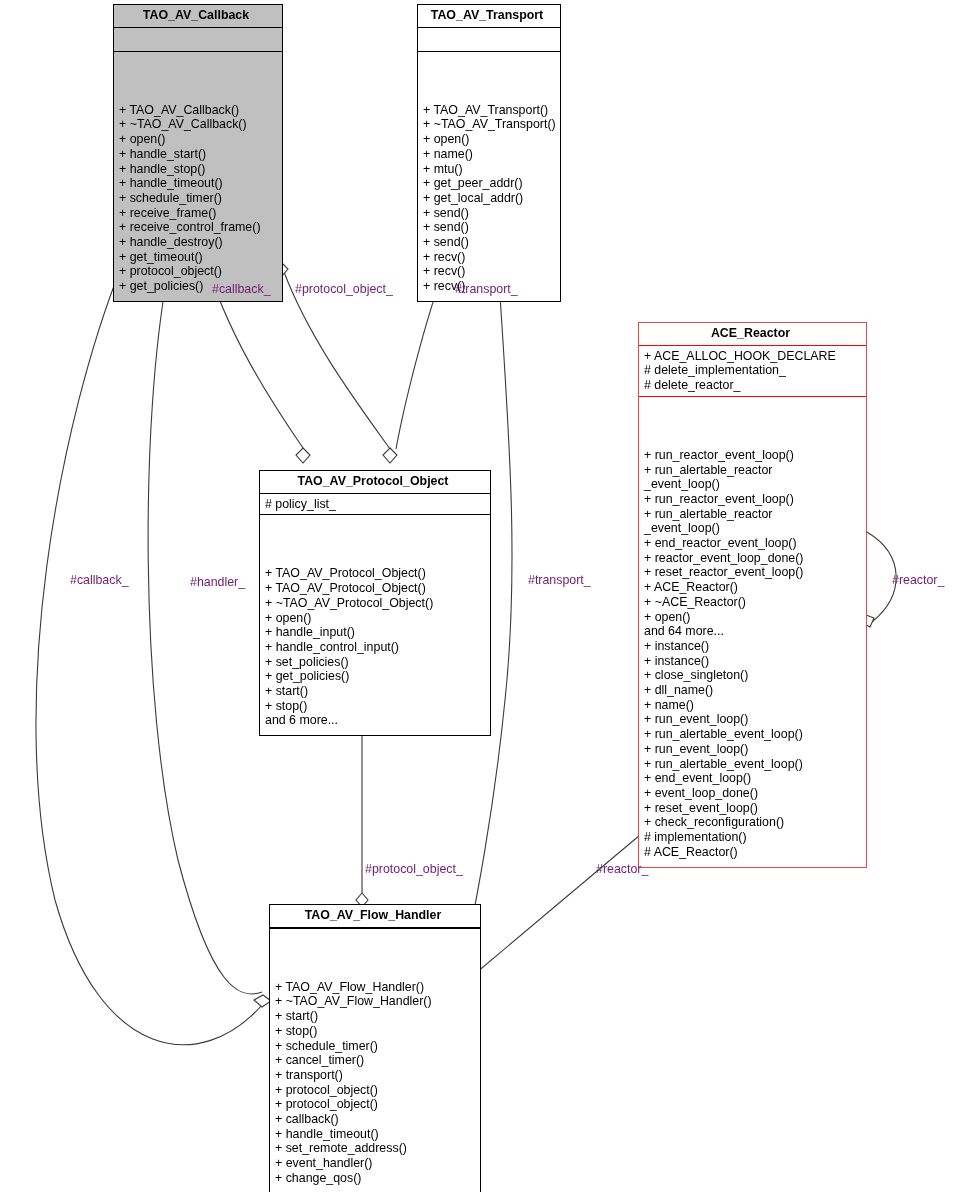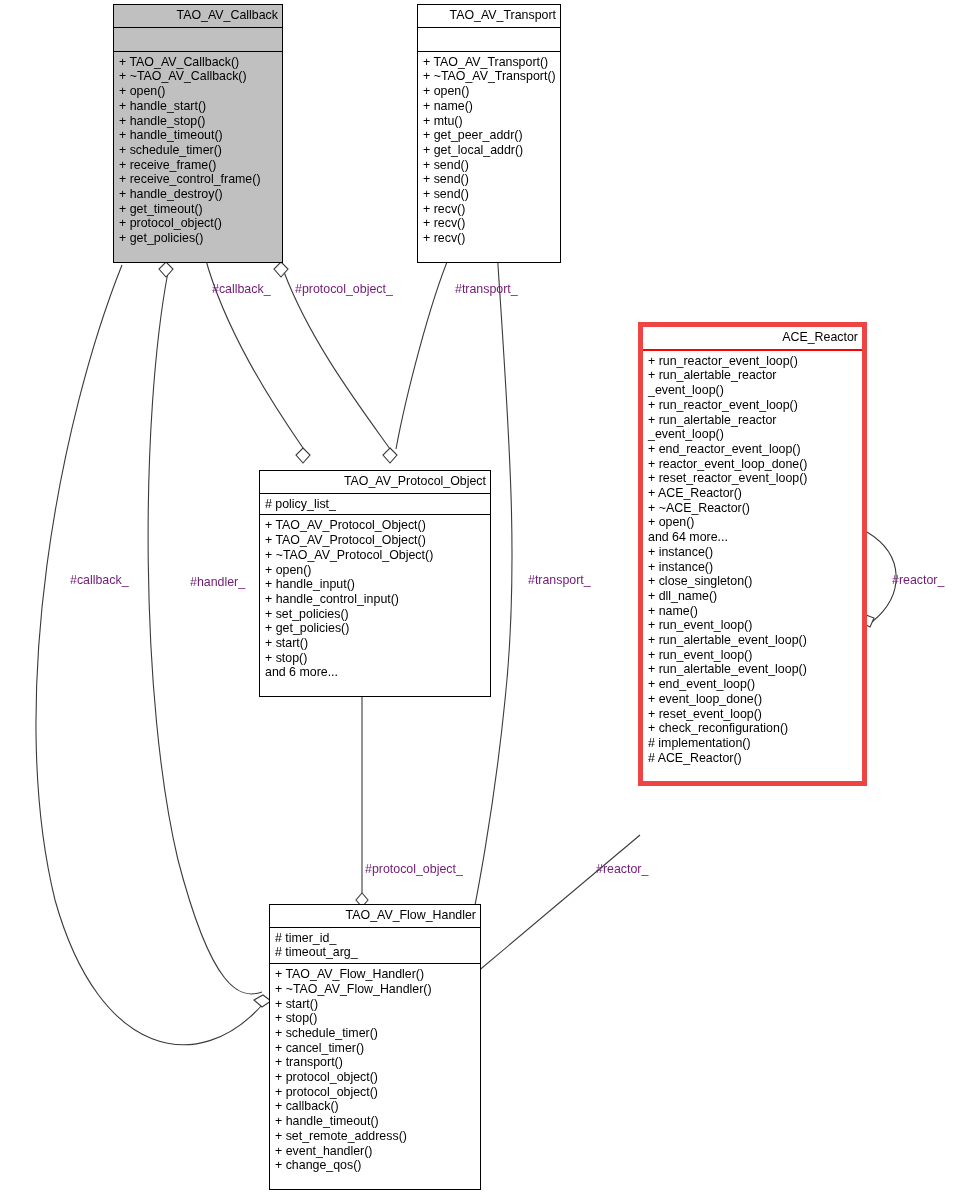--- a/index.html
+++ b/index.html
@@ -23,38 +23,40 @@
   .uml-box{
     position:absolute;
     box-sizing:border-box;
     border:1px solid #000000;
     background:#ffffff;
     font-size:12.4px;
     line-height:14.7px;
     color:#000000;
   }
   .uml-box.filled{ background:#c0c0c0; }
-  .uml-box.redbox{ border:5px solid #ef4444; }
+  .uml-box.redbox{ border:1px solid #ef4444; }
   .uml-title{
-    text-align:right;
+    text-align:center;
     padding:3px 4px 4px 0;
     white-space:nowrap;
+    font-weight:bold;
   }
   .uml-sep{
     height:0;
     border-top:1px solid #000000;
     font-size:0;line-height:0;
   }
   .redbox .uml-sep{ border-top:1px solid #ff0000; }
   .uml-attrs{
     padding:3px 4px 3px 5px;
     min-height:13px;
   }
   .uml-ops{
-    padding:3px 4px 16px 5px;
+    padding:3px 4px 7px 5px;
+    margin-top:48px;
   }
   .uml-row{
     white-space:nowrap;
     padding:0;
   }
   .edge-label{
     position:absolute;
     font-size:12.4px;
     line-height:13px;
     color:#701a75;
@@ -150,20 +152,25 @@
       <div class="uml-row">+ send()</div>
       <div class="uml-row">+ recv()</div>
       <div class="uml-row">+ recv()</div>
       <div class="uml-row">+ recv()</div>
     </div>
   </div>
 
   <div class="uml-box redbox" style="left:638px;top:322px;width:229px;">
     <div class="uml-title">ACE_Reactor</div>
     <div class="uml-sep"></div>
+    <div class="uml-attrs">
+      <div class="uml-row">+ ACE_ALLOC_HOOK_DECLARE</div>
+      <div class="uml-row"># delete_implementation_</div>
+      <div class="uml-row"># delete_reactor_</div>
+    </div>
     <div class="uml-sep"></div>
     <div class="uml-ops">
       <div class="uml-row">+ run_reactor_event_loop()</div>
       <div class="uml-row">+ run_alertable_reactor</div>
       <div class="uml-row">_event_loop()</div>
       <div class="uml-row">+ run_reactor_event_loop()</div>
       <div class="uml-row">+ run_alertable_reactor</div>
       <div class="uml-row">_event_loop()</div>
       <div class="uml-row">+ end_reactor_event_loop()</div>
       <div class="uml-row">+ reactor_event_loop_done()</div>
@@ -208,24 +215,20 @@
       <div class="uml-row">+ get_policies()</div>
       <div class="uml-row">+ start()</div>
       <div class="uml-row">+ stop()</div>
       <div class="uml-row">and 6 more...</div>
     </div>
   </div>
 
   <div class="uml-box" style="left:269px;top:904px;width:212px;">
     <div class="uml-title">TAO_AV_Flow_Handler</div>
     <div class="uml-sep"></div>
-    <div class="uml-attrs">
-      <div class="uml-row"># timer_id_</div>
-      <div class="uml-row"># timeout_arg_</div>
-    </div>
     <div class="uml-sep"></div>
     <div class="uml-ops">
       <div class="uml-row">+ TAO_AV_Flow_Handler()</div>
       <div class="uml-row">+ ~TAO_AV_Flow_Handler()</div>
       <div class="uml-row">+ start()</div>
       <div class="uml-row">+ stop()</div>
       <div class="uml-row">+ schedule_timer()</div>
       <div class="uml-row">+ cancel_timer()</div>
       <div class="uml-row">+ transport()</div>
       <div class="uml-row">+ protocol_object()</div>

